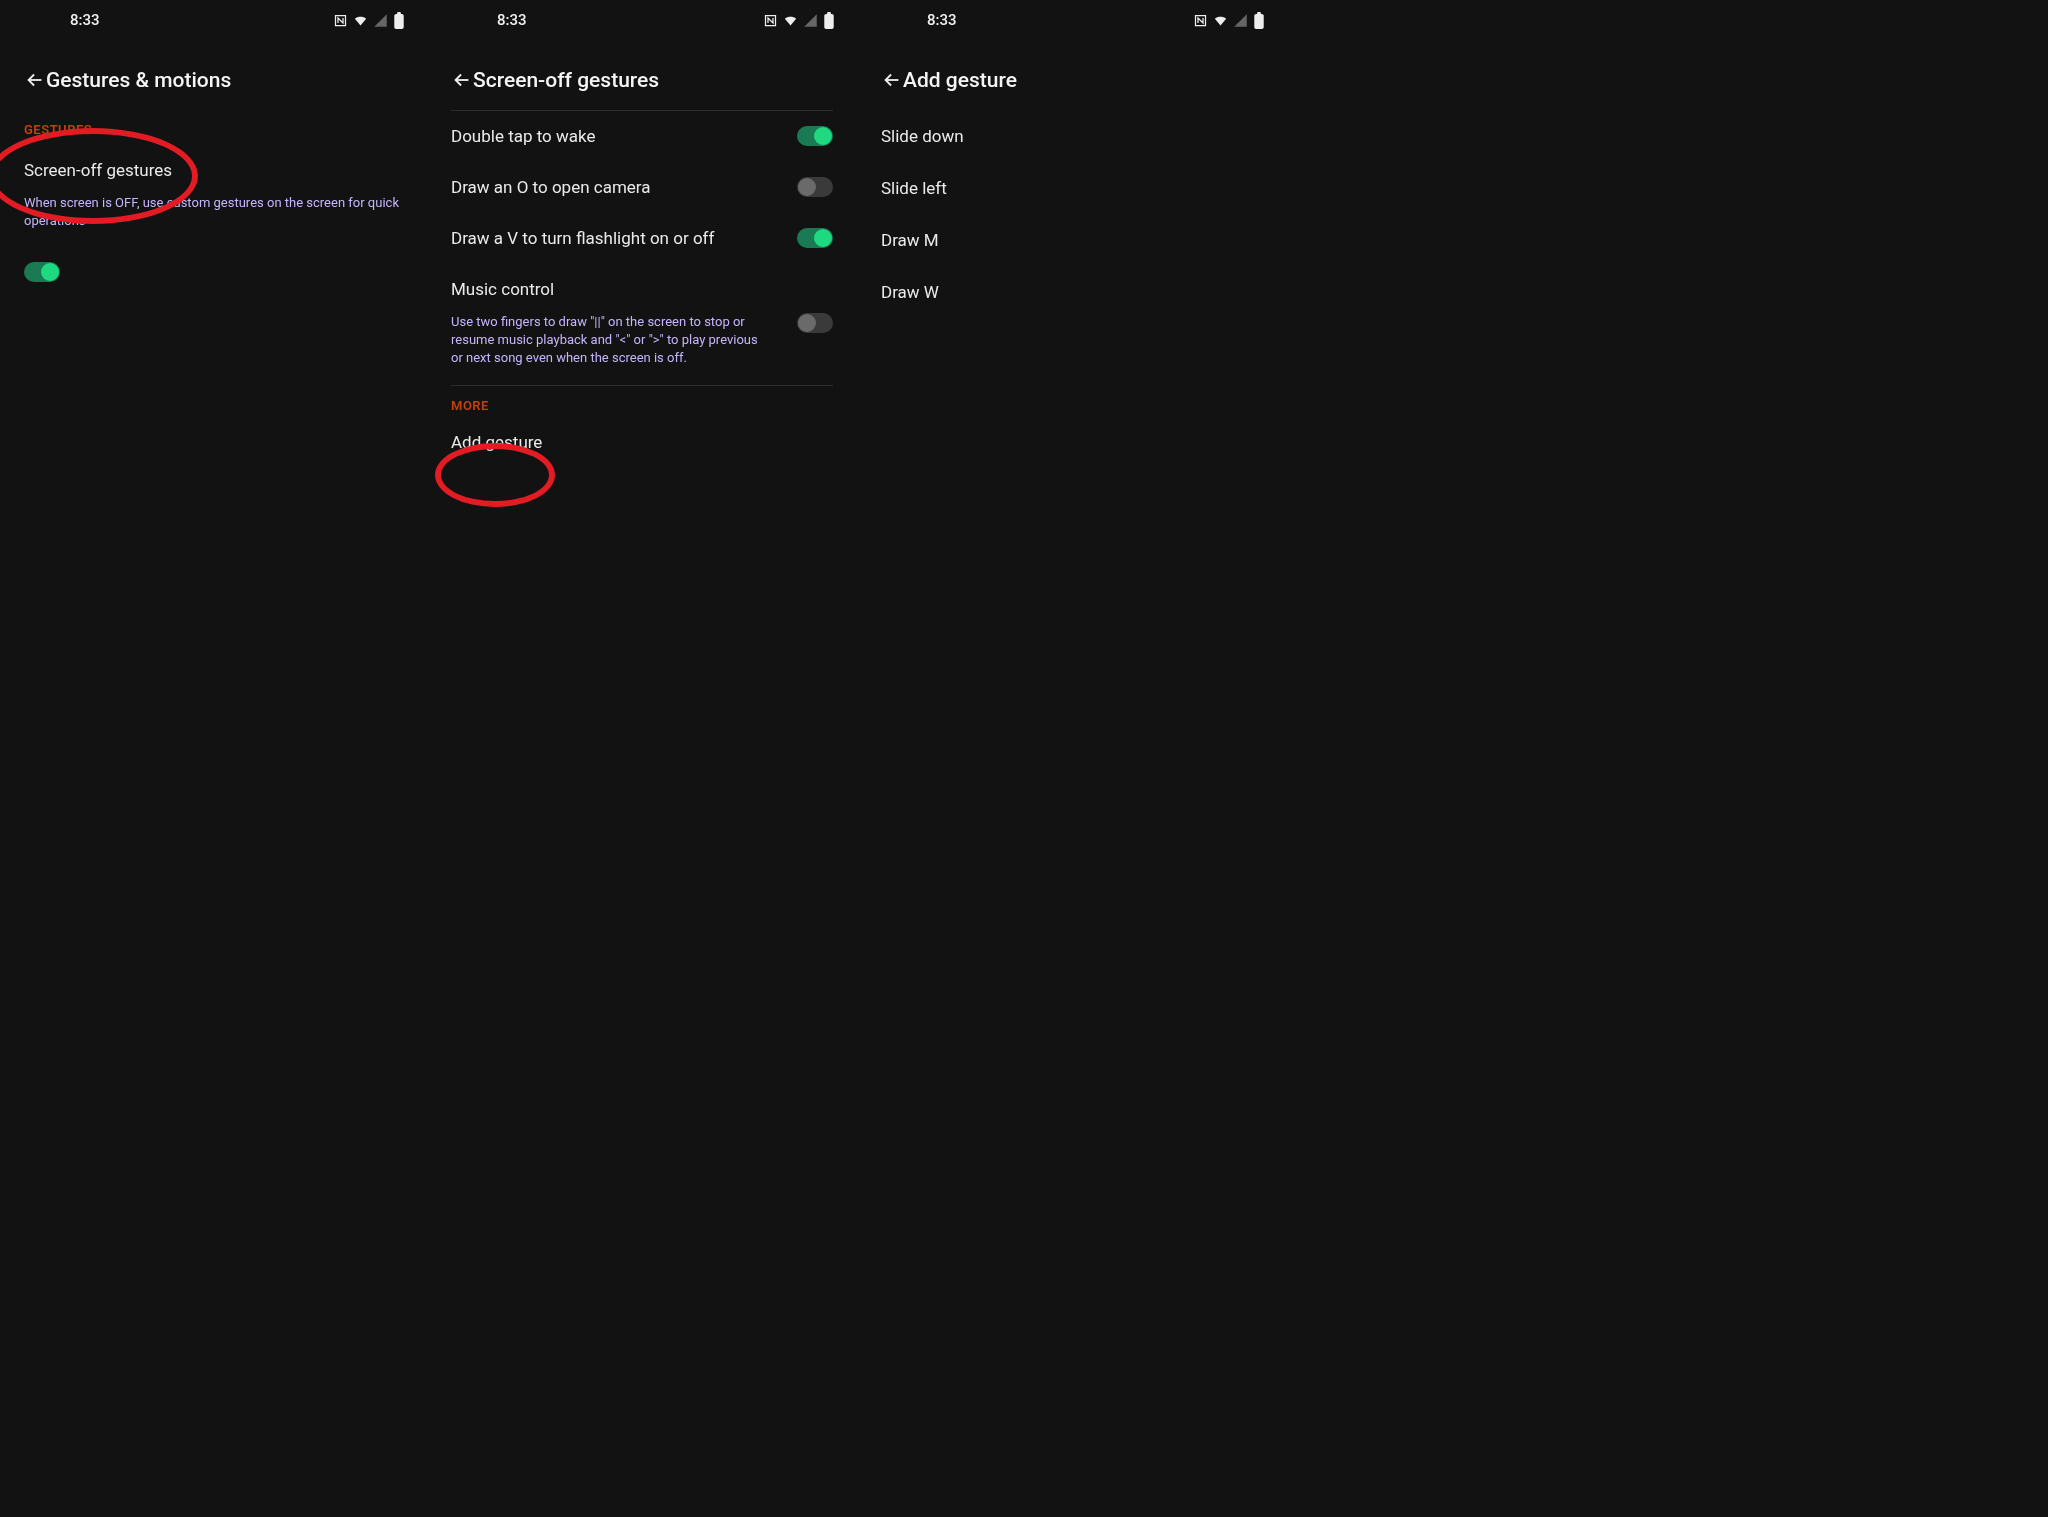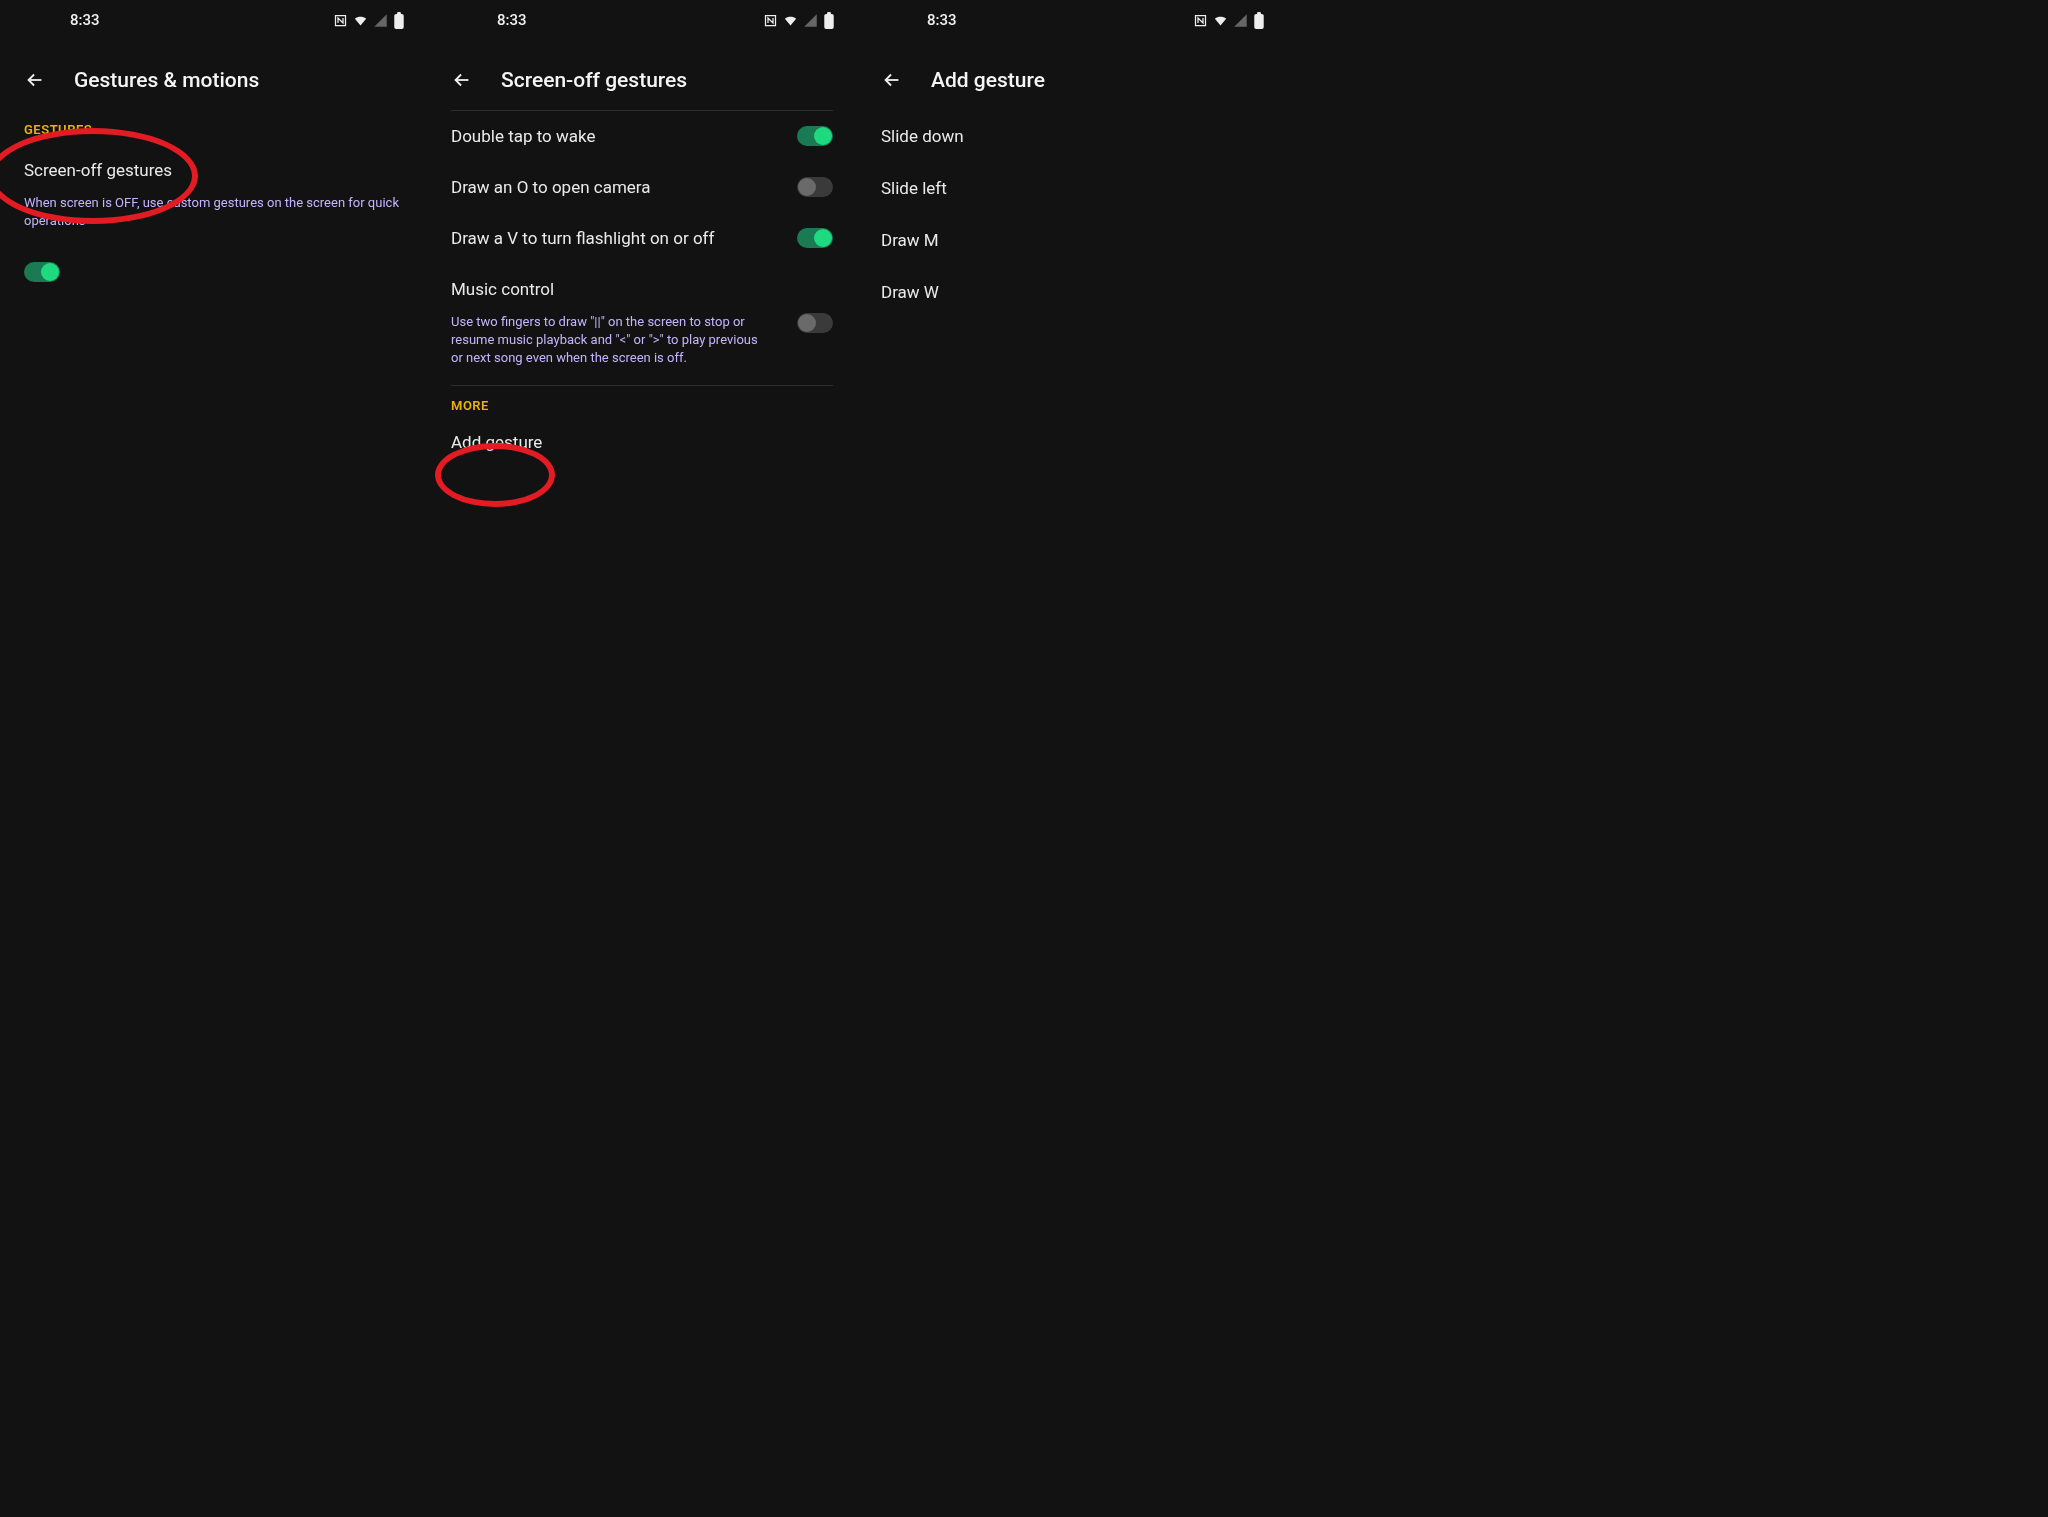--- a/index.html
+++ b/index.html
@@ -36,35 +36,35 @@
     font-size: 15px;
     font-weight: 500;
     color: #f0f0f0;
   }
   .status-icons { display: flex; align-items: center; gap: 5px; }
   .status-icons svg { display:block; }
 
   .header {
     display: flex;
     align-items: center;
-    gap: 28px;
+    gap: 0;
     padding: 28px 24px 18px 24px;
   }
   .header .title {
     font-size: 21px;
     font-weight: 500;
     color: #f5f5f5;
   }
   .back-arrow svg { display:block; }
 
   .section-label {
     font-size: 13px;
     font-weight: 600;
     letter-spacing: 0.5px;
-    color: #eab308;
+    color: #c2410c;
     padding: 12px 24px 8px 24px;
     text-transform: uppercase;
   }
 
   .item {
     padding: 14px 24px;
     position: relative;
     display: flex;
     align-items: center;
     justify-content: space-between;

